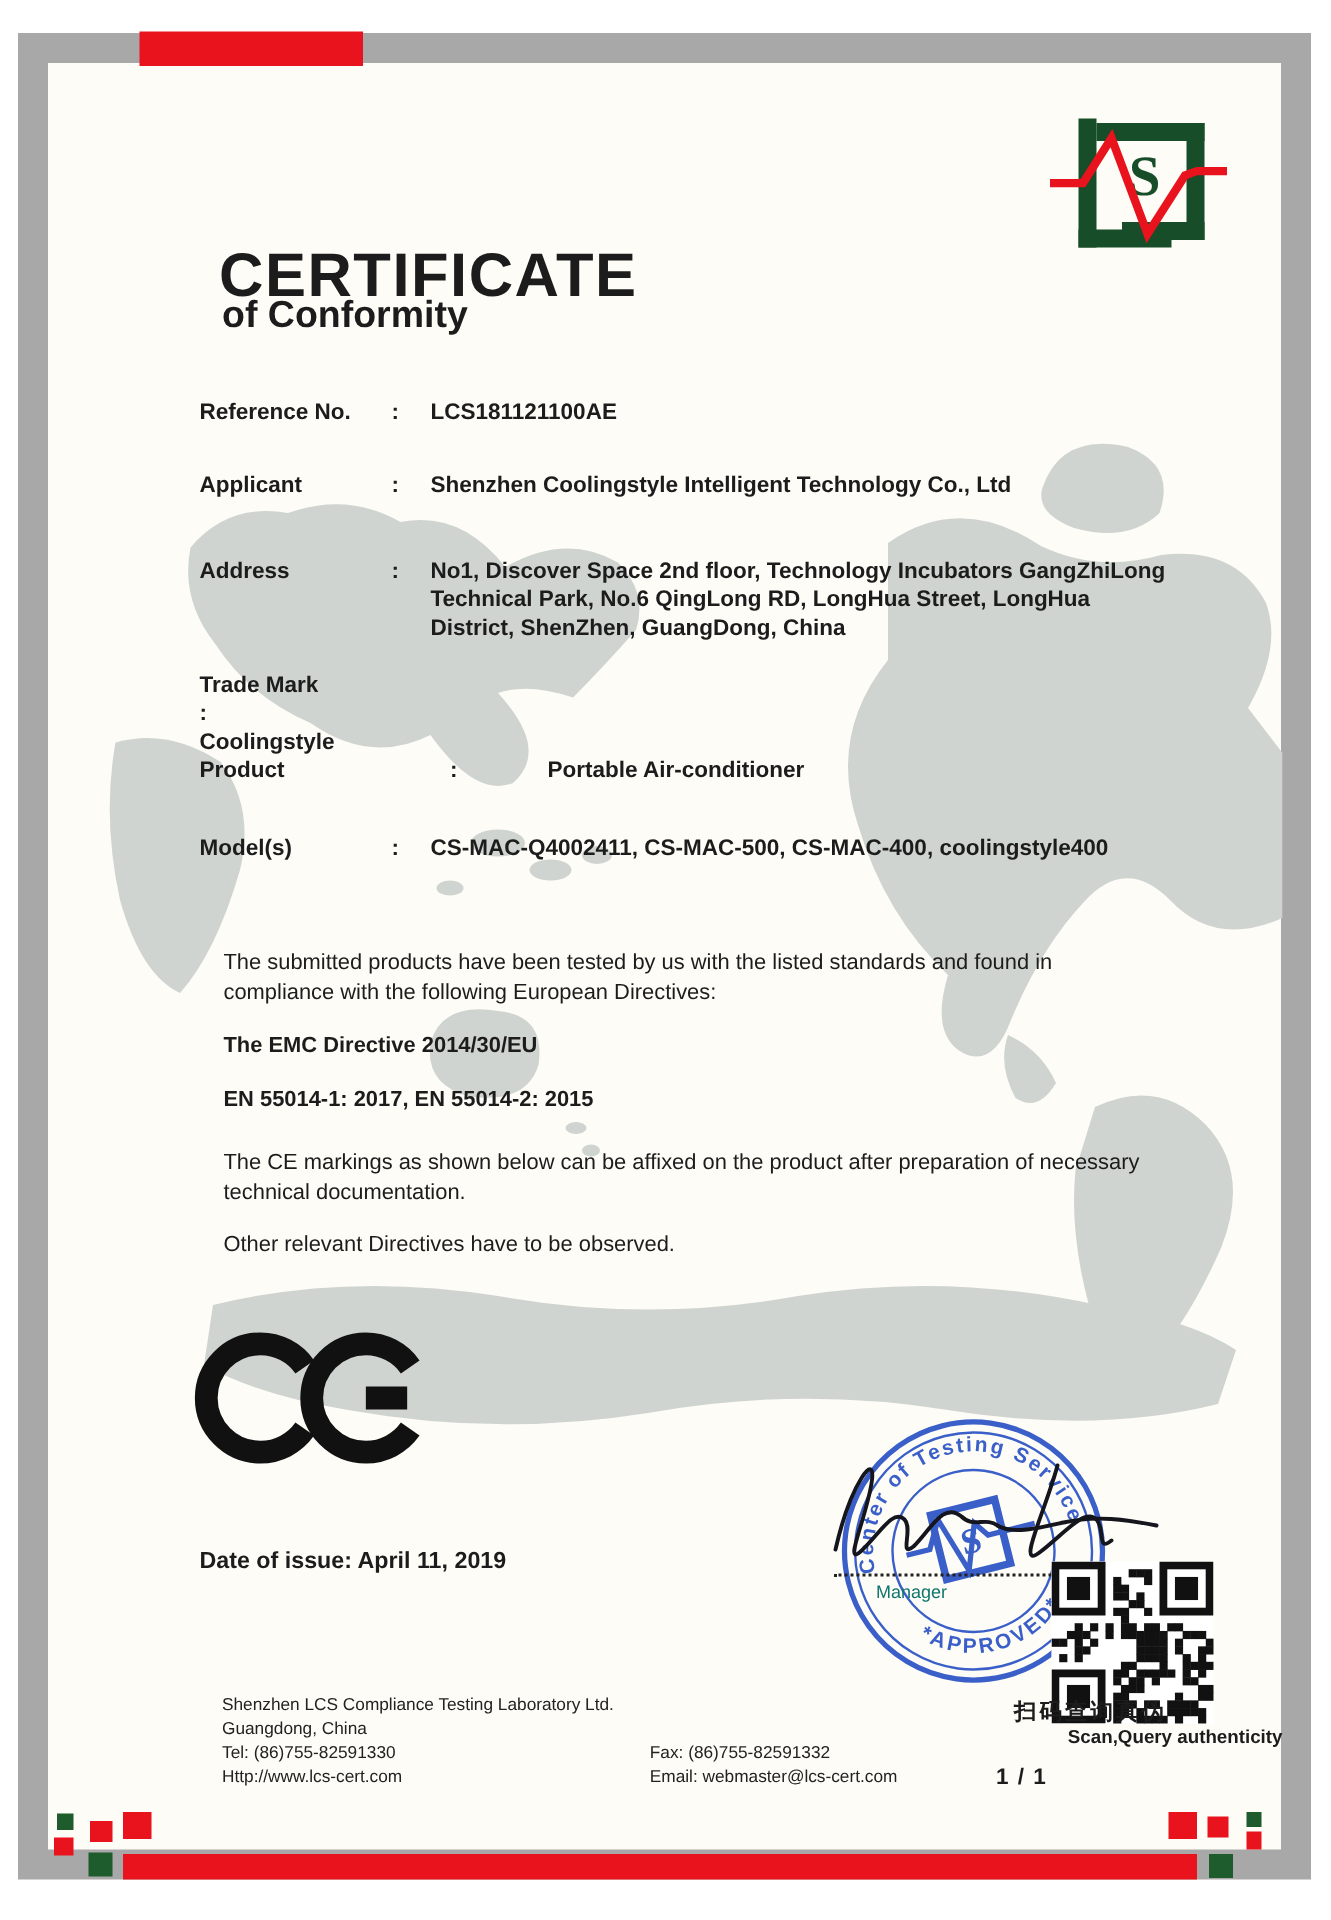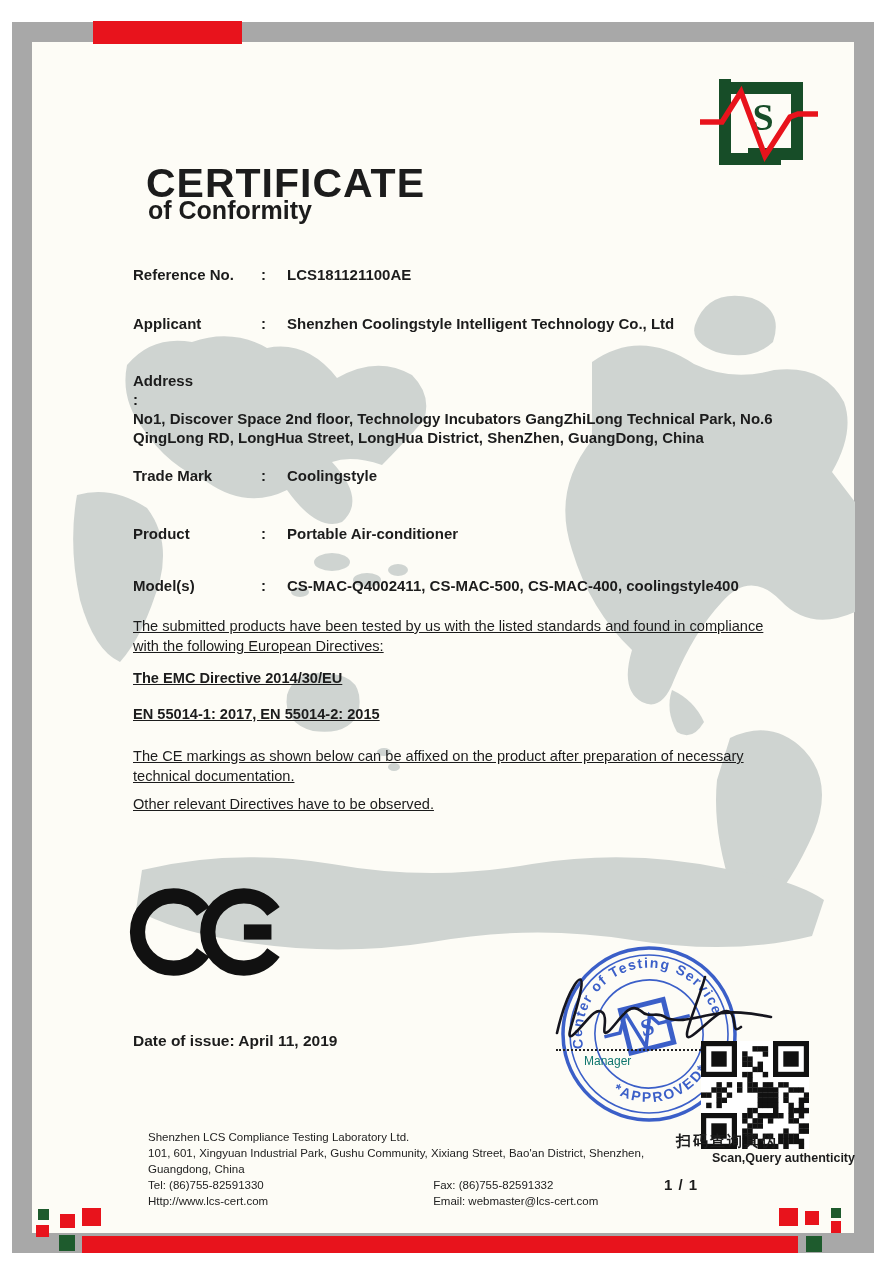--- a/index.html
+++ b/index.html
@@ -17,26 +17,26 @@
   
   .title-main{position:absolute;left:146px;top:144px;font-size:41px;font-weight:bold;
               letter-spacing:1px;z-index:2;margin-top:16px;}
   .title-sub{position:absolute;left:148px;top:196px;font-size:25px;font-weight:bold;z-index:2;}
   
   .fields{position:absolute;left:133px;top:265px;width:648px;z-index:2;}
   .frow{display:flex;font-size:15px;font-weight:bold;line-height:19px;justify-content:space-between;}
   .frow .lb{width:128px;flex:none;}
   .frow .cl{width:26px;flex:none;}
   .frow .vl{flex:1;}
-  .mb30{margin-bottom:30px;} .mb38{margin-bottom:38px;} .mb19{margin-bottom:19px;flex-direction:column;}
-  .mb39{margin-bottom:39px;} .mb33{margin-bottom:33px;}
+  .mb30{margin-bottom:30px;} .mb38{margin-bottom:38px;} .mb19{margin-bottom:19px;}
+  .mb39{flex-direction:column;} .mb33{margin-bottom:33px;gap:39px;}
   
   .bodytext{position:absolute;left:133px;top:617px;width:650px;font-size:14.6px;
             line-height:19.5px;z-index:2;}
-  .bodytext p{margin:0;text-decoration:underline;}
+  .bodytext p{margin:16px;}
   .p-intro{margin-bottom:13px !important;}
   .p-directive{font-weight:bold;margin-bottom:16px !important;}
   .p-standards{font-weight:bold;margin-bottom:23px !important;}
   .p-tests{margin-bottom:11px !important;}
   .p-cenote{margin-bottom:9px !important;}
   
   .ce{position:absolute;left:128px;top:884px;width:152px;height:96px;z-index:2;}
   
   .date-line{position:absolute;left:133px;top:1032px;font-size:15.5px;font-weight:bold;z-index:2;}
   
@@ -329,21 +329,20 @@
         <rect x="72.00" y="102.86" width="5.44" height="5.44"></rect>
         <rect x="82.29" y="102.86" width="5.44" height="5.44"></rect>
         <rect x="97.71" y="102.86" width="5.44" height="5.44"></rect>
       </g>
   </svg>
   <div class="qr-zh">扫码查询真伪</div>
   <div class="qr-en">Scan,Query authenticity</div>
 
   <div class="footer">
     <div>Shenzhen LCS Compliance Testing Laboratory Ltd.</div>
-    <div>101, 601, Xingyuan Industrial Park, Gushu Community, Xixiang Street, Bao'an District, Shenzhen,</div>
     <div>Guangdong, China</div>
     <div class="cols">
       <span class="c1">Tel: (86)755-82591330</span>
       <span>Fax: (86)755-82591332</span>
     </div>
     <div class="cols">
       <span class="c1">Http://www.lcs-cert.com</span>
       <span>Email: webmaster@lcs-cert.com</span>
     </div>
   </div>

